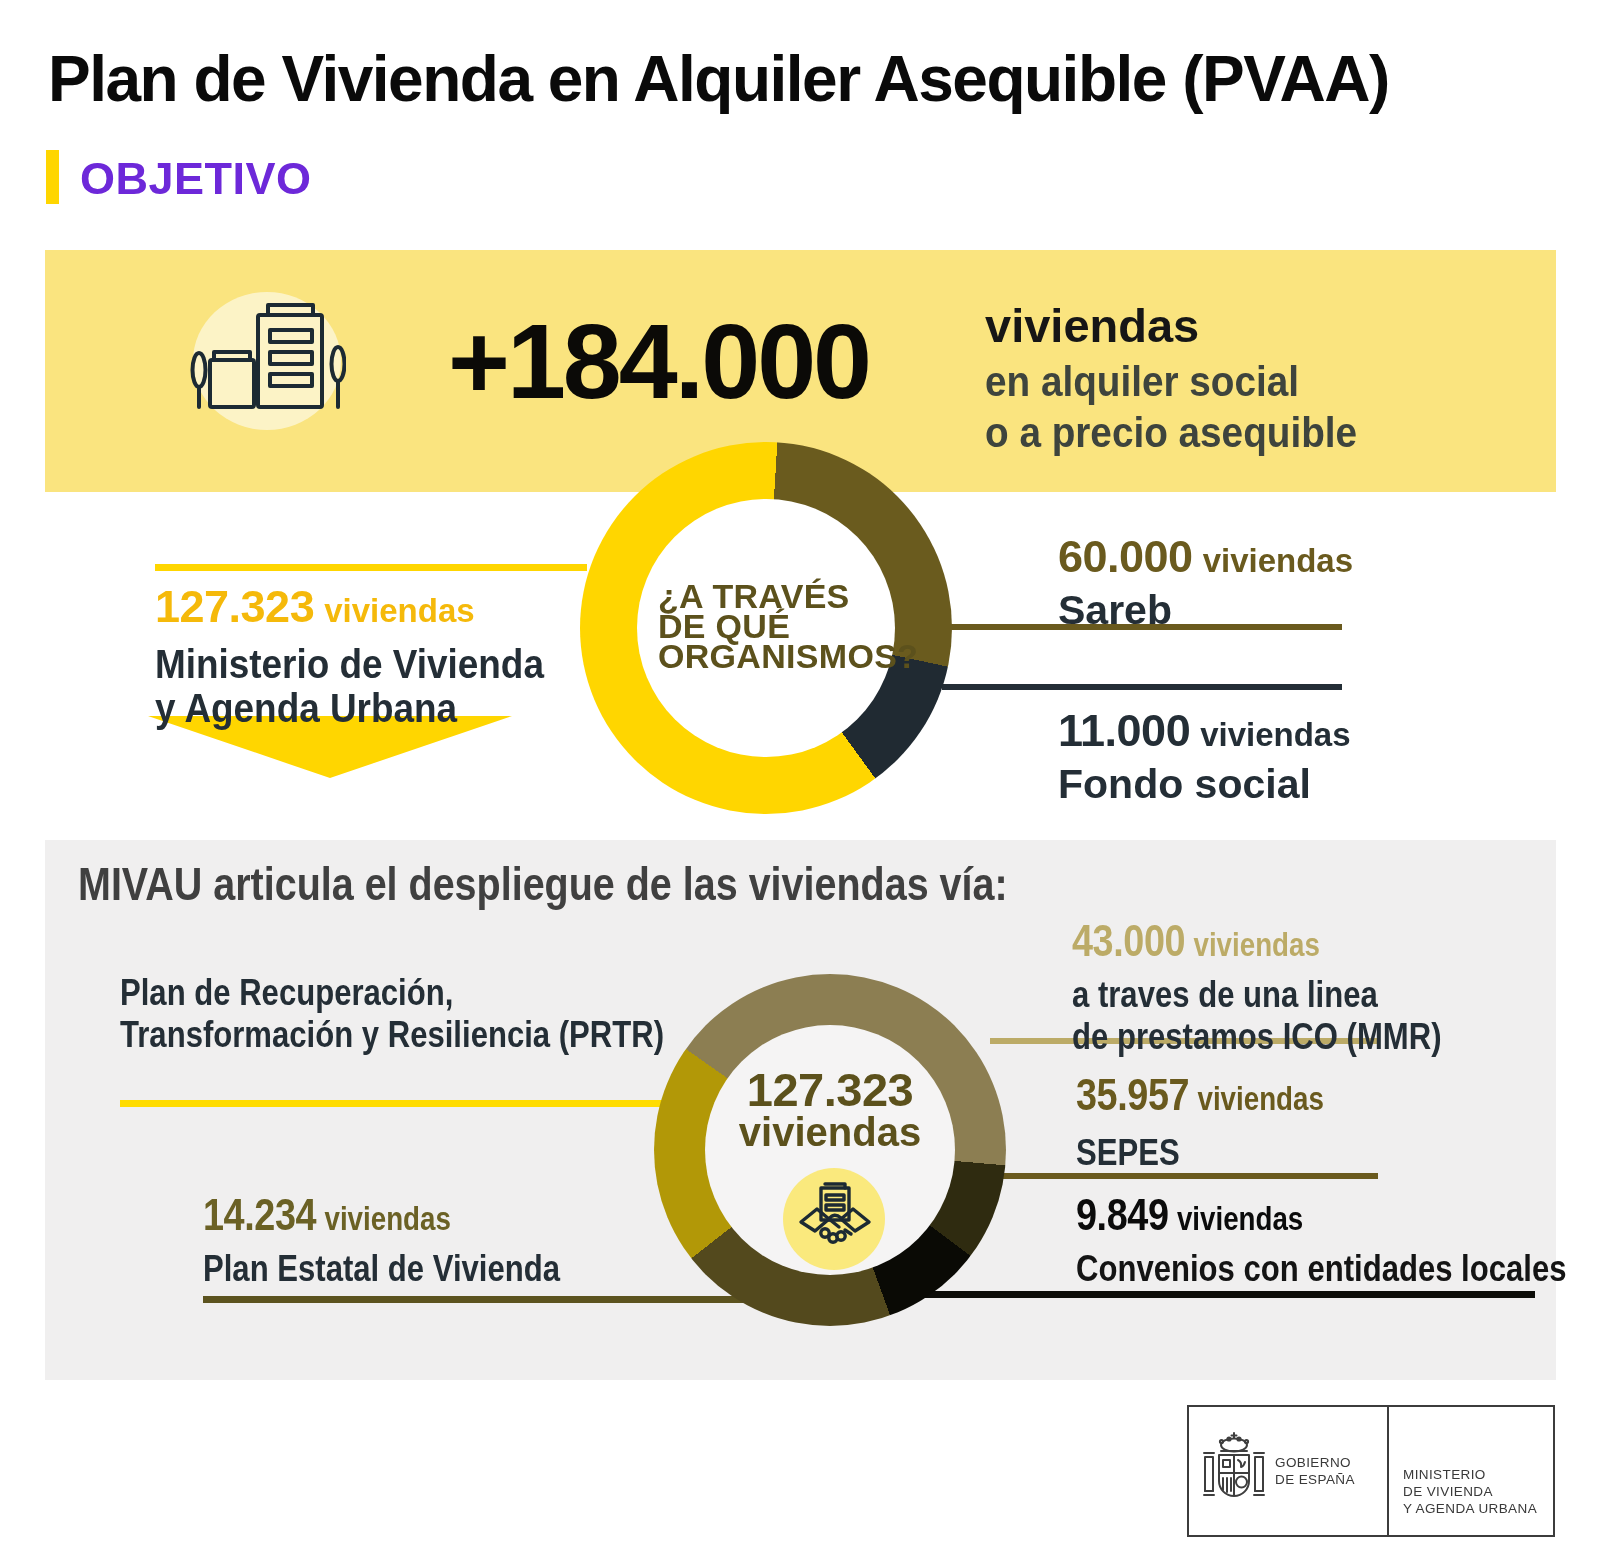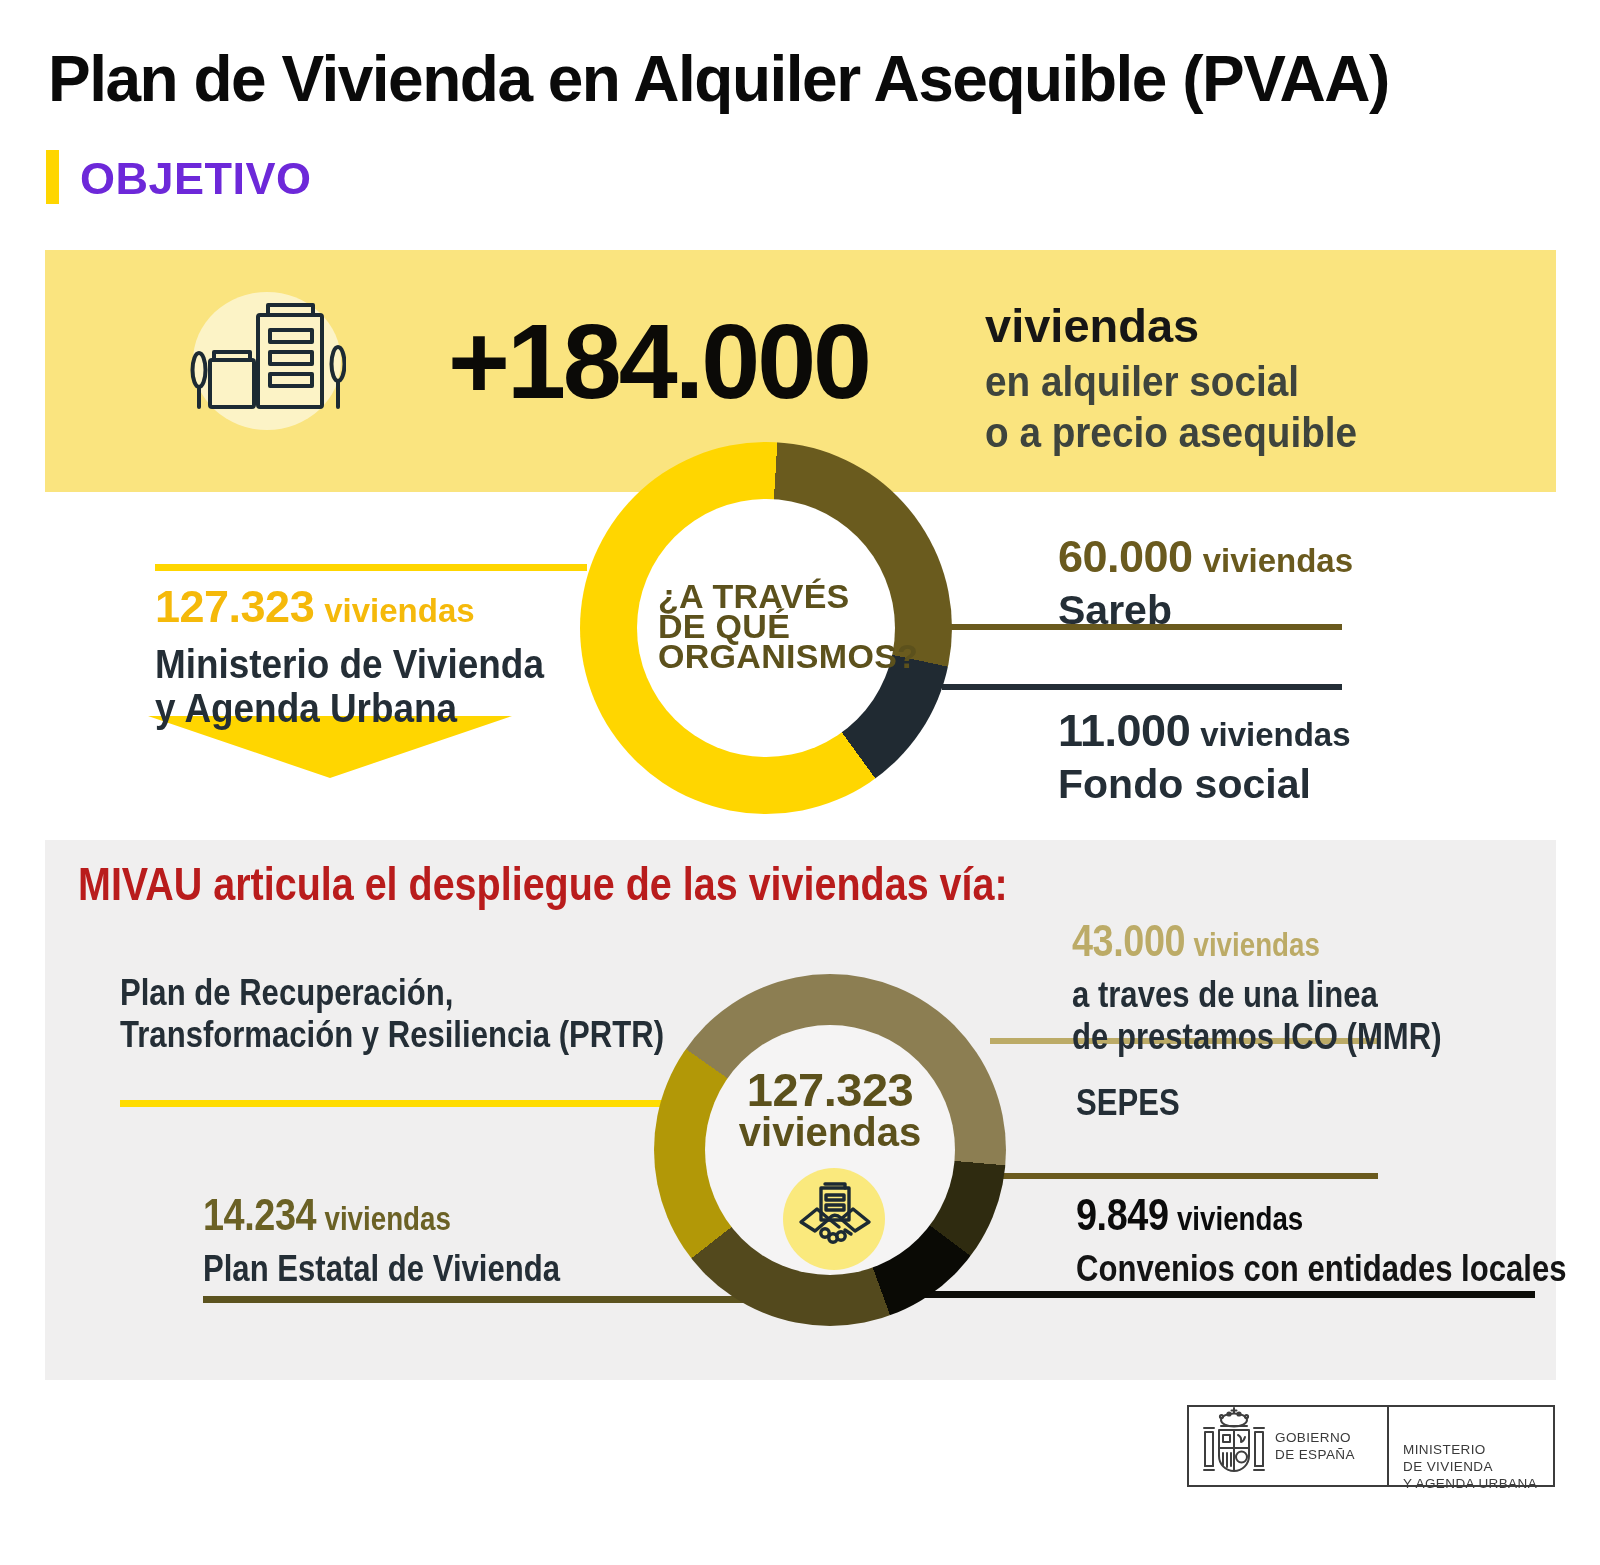--- a/index.html
+++ b/index.html
@@ -55,40 +55,40 @@
   .lbl-ministerio .name{margin-top:10px;line-height:44px;}
   .arrow{left:148px;top:716px;width:364px;height:62px;background:var(--accent);clip-path:polygon(0 0,100% 0,50% 100%);z-index:2;}
   .lbl-sareb{left:1058px;top:532px;}
   .lbl-sareb .num,.lbl-sareb .unit{color:var(--olive);}
   .lbl-sareb .name{margin-top:6px;}
   .lbl-fondo{left:1058px;top:706px;}
   .lbl-fondo .num,.lbl-fondo .unit{color:var(--charcoal);}
   .lbl-fondo .name{margin-top:6px;}
   
   .panel{left:45px;top:840px;width:1511px;height:540px;background:var(--panel-gray);z-index:0;}
-  .mivau{left:78px;top:856px;font-size:47px;font-weight:700;color:#b91c1c;z-index:4;}
+  .mivau{left:78px;top:856px;font-size:47px;font-weight:700;color:#404040;z-index:4;}
   .name2{font-size:37px;font-weight:700;color:var(--charcoal);line-height:42px;}
   .lbl-prtr{left:120px;top:962px;}
   .lbl-prtr .num,.lbl-prtr .unit{color:var(--amber);}
   .lbl-prtr .names{margin-top:10px;}
   .lbl-ico{left:1072px;top:916px;}
   .lbl-ico .num,.lbl-ico .unit{color:var(--tan);}
   .lbl-ico .names{margin-top:8px;}
   .lbl-sepes{left:1076px;top:1070px;}
   .lbl-sepes .num,.lbl-sepes .unit{color:var(--olive);}
   .lbl-sepes .names{margin-top:12px;}
   .lbl-estatal{left:203px;top:1190px;}
   .lbl-estatal .num,.lbl-estatal .unit{color:var(--olive-light);}
   .lbl-estatal .names{margin-top:8px;}
   .lbl-conv{left:1076px;top:1190px;}
   .lbl-conv .num,.lbl-conv .unit{color:#0b0b0b;}
   .lbl-conv .names{margin-top:8px;}
   .lbl-conv .name2{color:#141414;}
   
-  .logo-box{left:1187px;top:1405px;width:368px;height:82px;border:2px solid #3c3c3c;background:#ffffff;display:flex;z-index:4;box-sizing:border-box;}
+  .logo-box{left:1187px;top:1405px;width:368px;height:132px;border:2px solid #3c3c3c;background:#ffffff;display:flex;z-index:4;box-sizing:border-box;}
   .logo-left{width:200px;border-right:2px solid #3c3c3c;display:flex;align-items:center;box-sizing:border-box;padding-left:14px;}
   .logo-right{flex:1;display:flex;flex-direction:column;justify-content:center;padding-left:14px;margin-top:40px;}
   .logo-text{font-size:13.5px;font-weight:400;color:#3a3a3a;letter-spacing:.4px;line-height:17px;}
   .gov-text{margin-left:10px;}
 </style>
 </head>
 <body>
 
 <div id="canvas">
 
@@ -198,20 +198,23 @@
   <div class="abs lbl lbl-ico">
     <div class="numrow"><span class="narrow">
       <span class="num">43.000</span><span class="unit">viviendas</span>
     </span></div>
     <div class="names">
       <div class="name2"><span class="narrow">a traves de una linea</span></div>
       <div class="name2"><span class="narrow">de prestamos ICO (MMR)</span></div>
     </div>
   </div>
   <div class="abs lbl lbl-sepes">
+    <div class="numrow"><span class="narrow">
+      <span class="num">35.957</span><span class="unit">viviendas</span>
+    </span></div>
     <div class="names">
       <div class="name2"><span class="narrow">SEPES</span></div>
     </div>
   </div>
   <div class="abs lbl lbl-estatal">
     <div class="numrow"><span class="narrow">
       <span class="num">14.234</span><span class="unit">viviendas</span>
     </span></div>
     <div class="names">
       <div class="name2"><span class="narrow">Plan Estatal de Vivienda</span></div>

